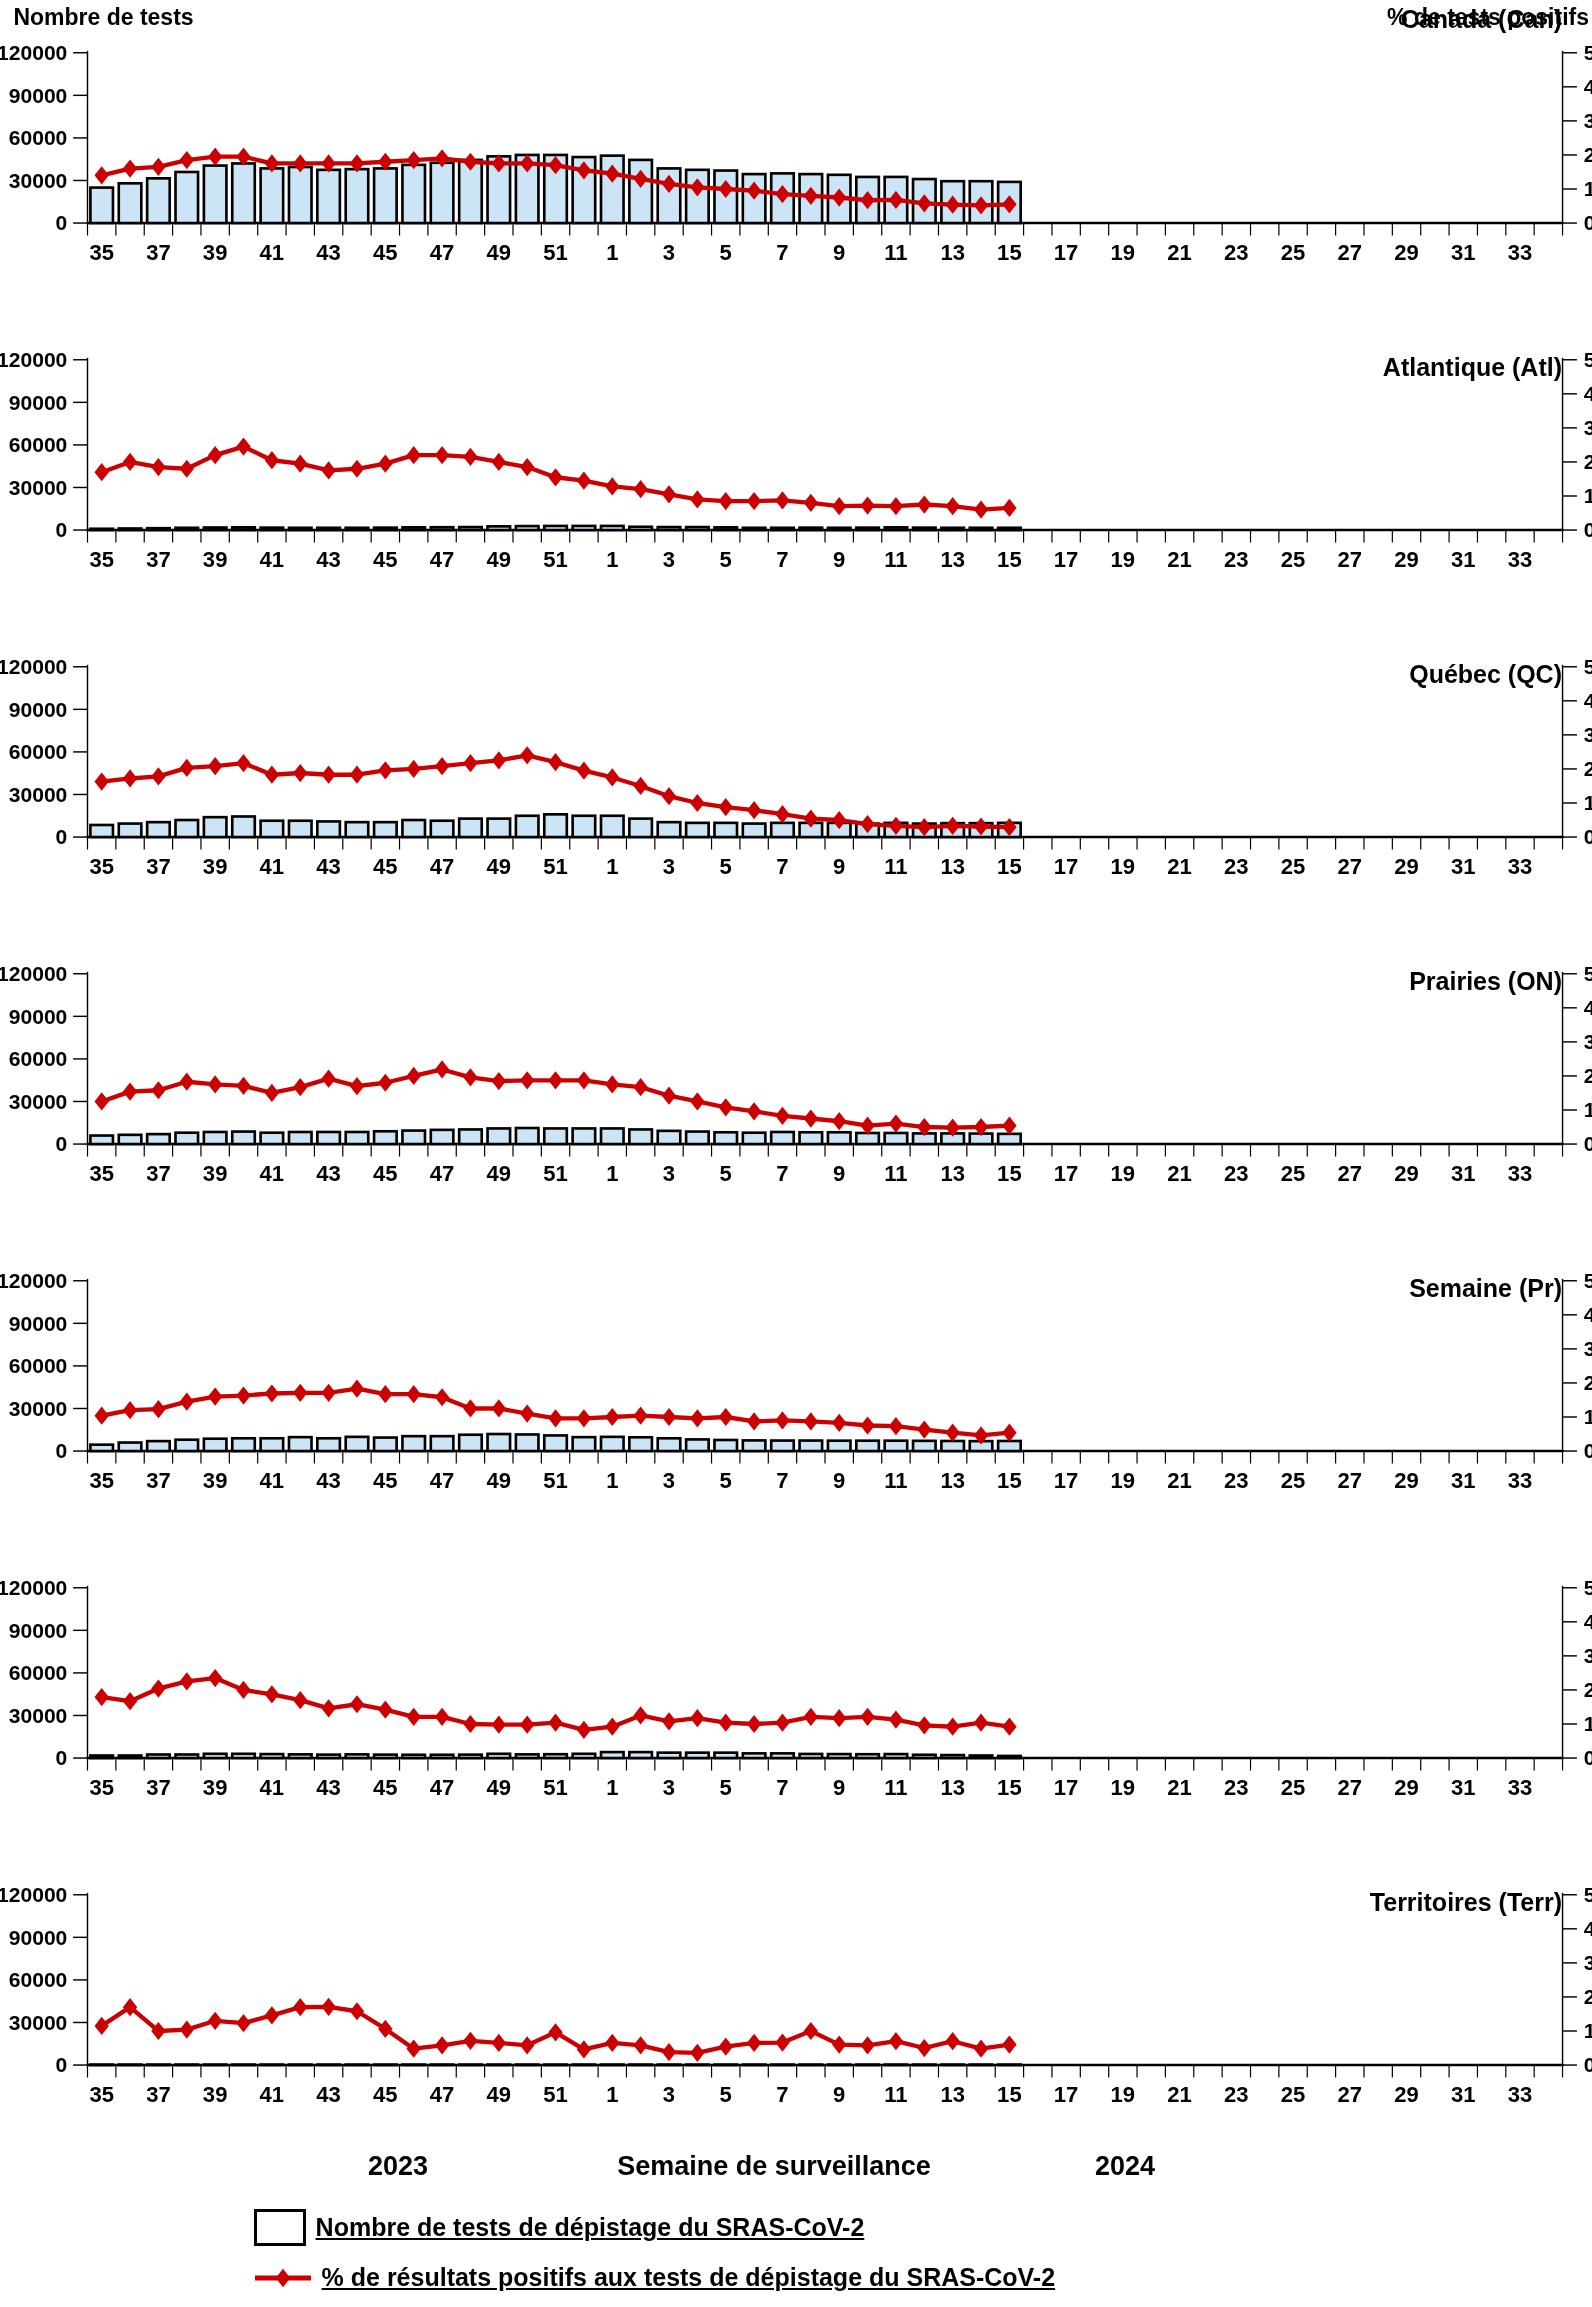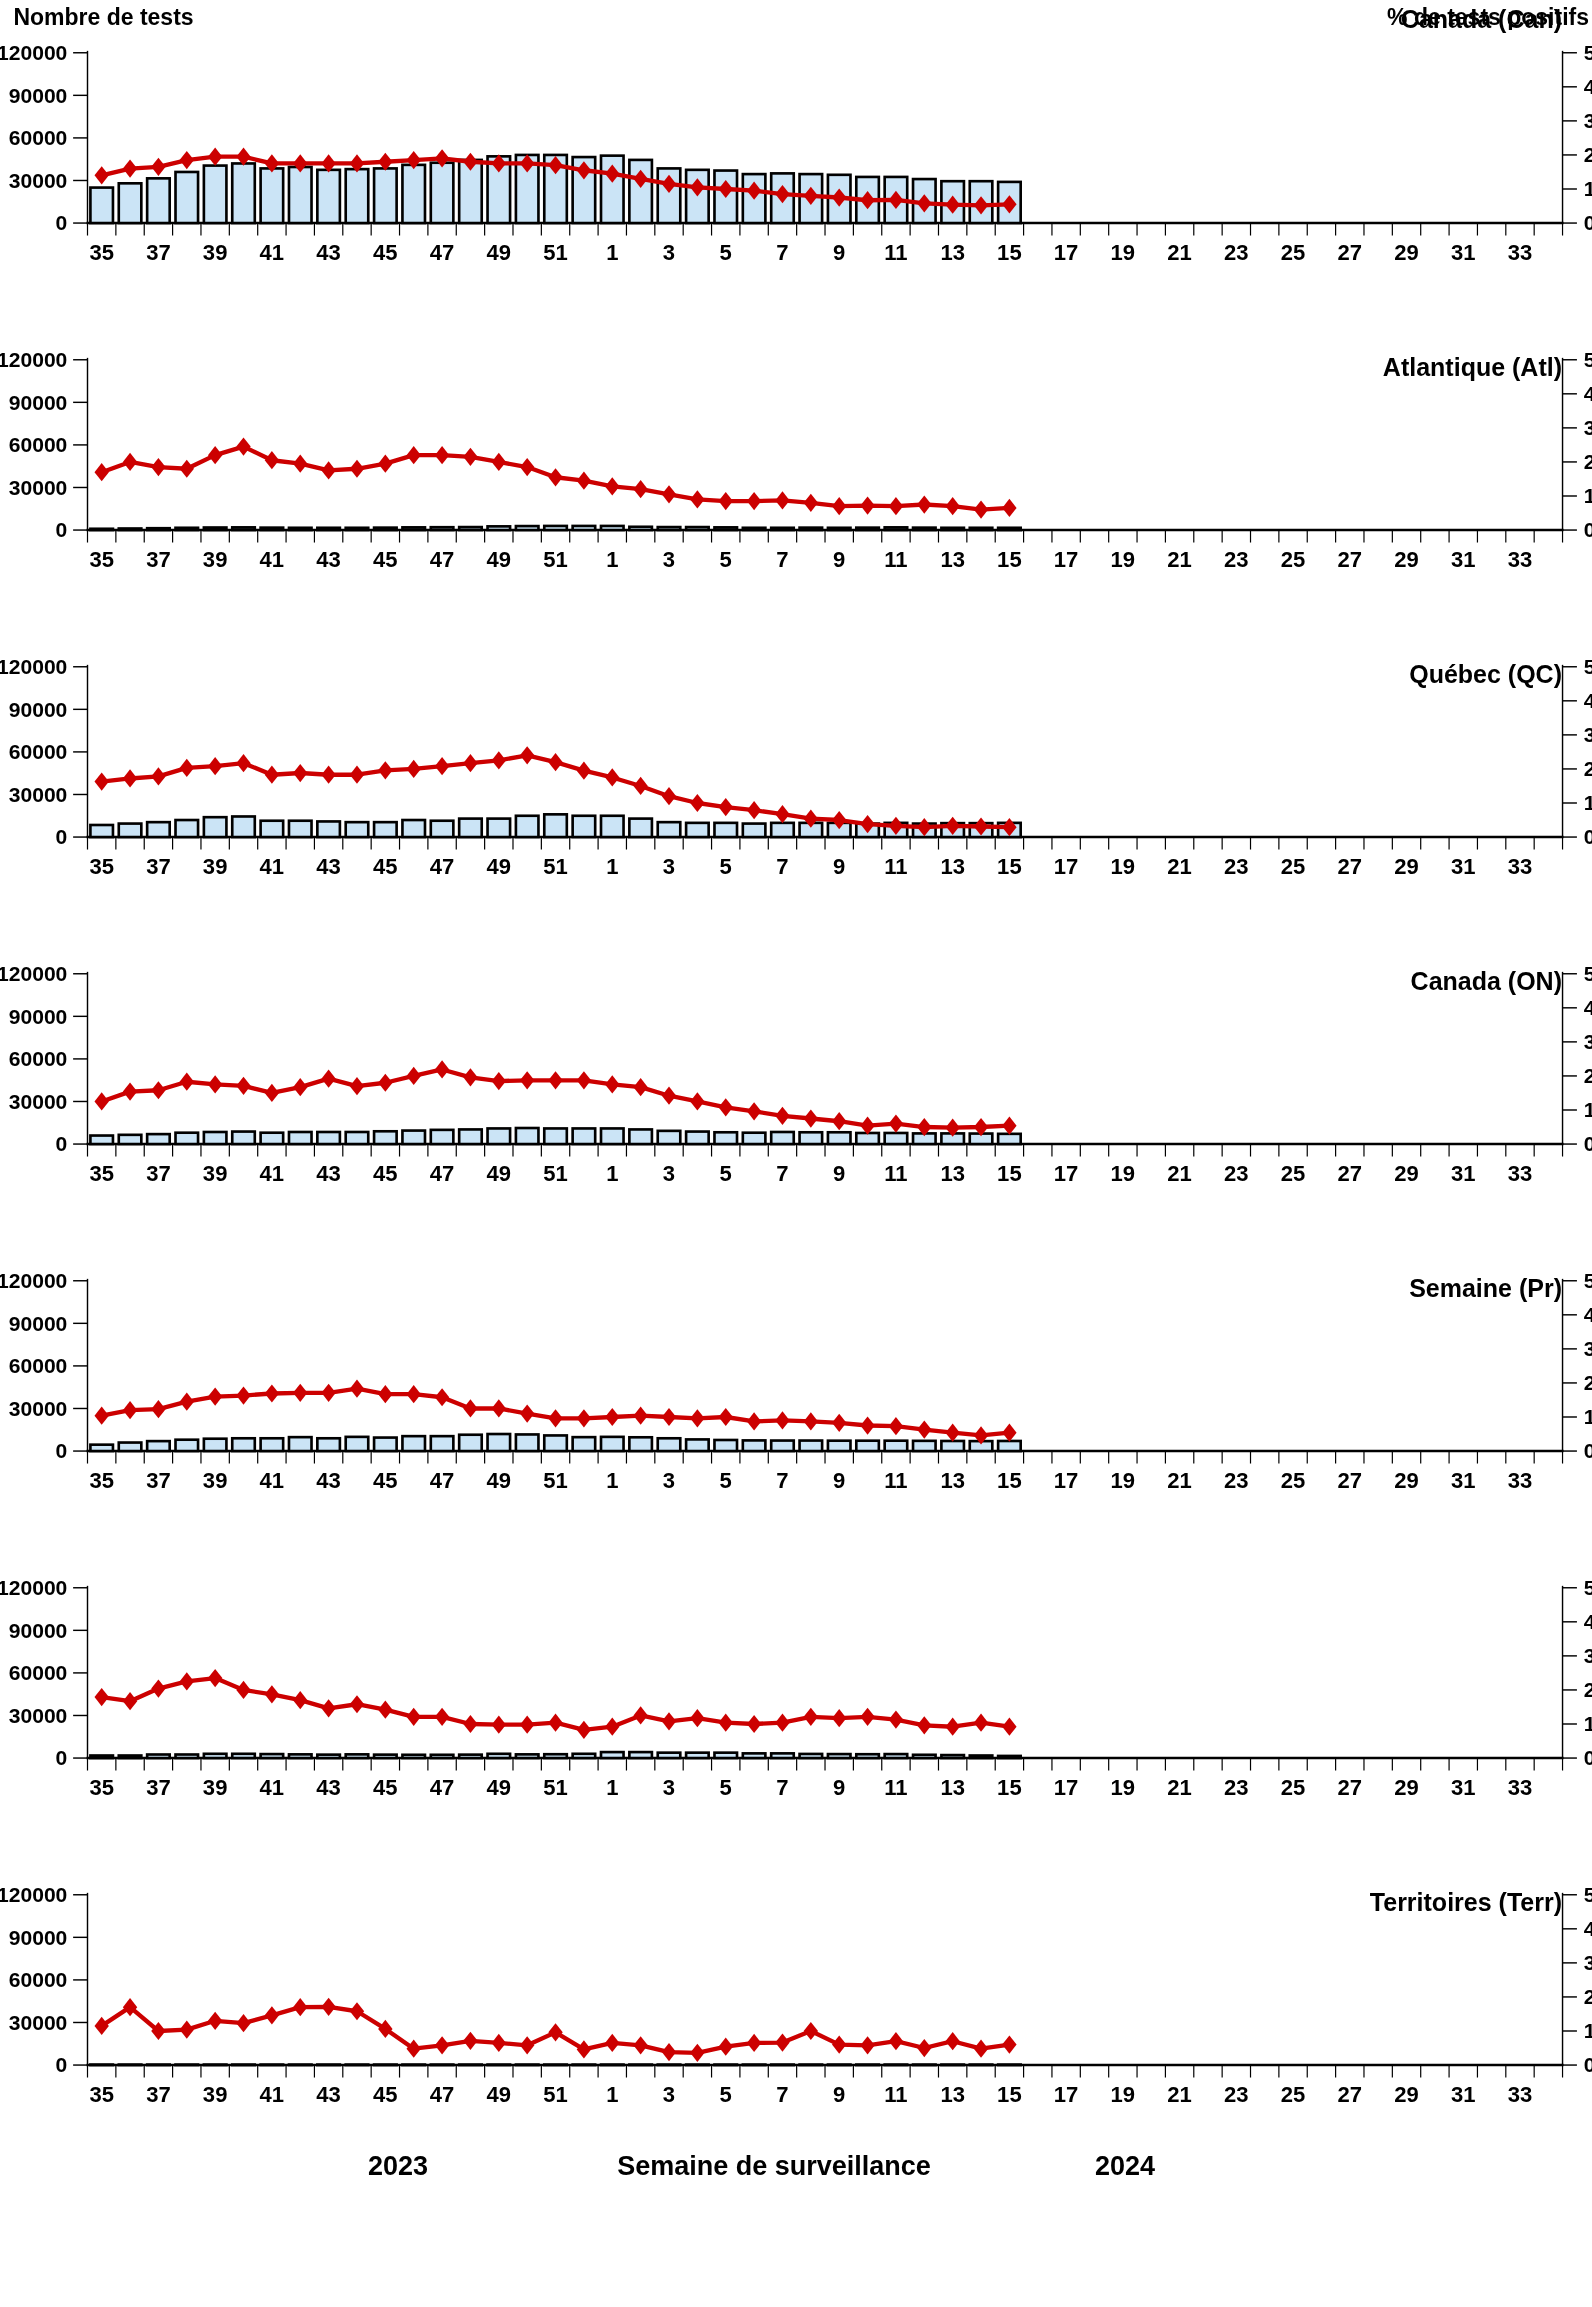--- a/index.html
+++ b/index.html
@@ -747,21 +747,21 @@
           <path d="M 1689.9326923076924 392.75 L 1704.9326923076924 411.75 L 1689.9326923076924 430.75 L 1674.9326923076924 411.75 Z" fill="#CC0000"></path>
           <path d="M 1749.0673076923078 398.43 L 1764.0673076923078 417.43 L 1749.0673076923078 436.43 L 1734.0673076923078 417.43 Z" fill="#CC0000"></path>
           <path d="M 1808.201923076923 407.65999999999997 L 1823.201923076923 426.65999999999997 L 1808.201923076923 445.65999999999997 L 1793.201923076923 426.65999999999997 Z" fill="#CC0000"></path>
           <path d="M 1867.3365384615386 403.4 L 1882.3365384615386 422.4 L 1867.3365384615386 441.4 L 1852.3365384615386 422.4 Z" fill="#CC0000"></path>
           <path d="M 1926.4711538461538 410.5 L 1941.4711538461538 429.5 L 1926.4711538461538 448.5 L 1911.4711538461538 429.5 Z" fill="#CC0000"></path>
           <path d="M 1985.6057692307693 411.92 L 2000.6057692307693 430.92 L 1985.6057692307693 449.92 L 1970.6057692307693 430.92 Z" fill="#CC0000"></path>
           <path d="M 2044.7403846153848 410.5 L 2059.7403846153848 429.5 L 2044.7403846153848 448.5 L 2029.7403846153848 429.5 Z" fill="#CC0000"></path>
           <path d="M 2103.875 407.65999999999997 L 2118.875 426.65999999999997 L 2103.875 445.65999999999997 L 2088.875 426.65999999999997 Z" fill="#CC0000"></path>
         </g>
       </svg>
-    <div class="panel-title">Canada (ON)</div>
+    <div class="panel-title">Prairies (ON)</div>
   </section>
 
   <section class="panel">
     <svg class="plot" viewBox="0 0 3318 640">
         <line x1="182" y1="106" x2="182" y2="465" stroke="#000" stroke-width="3"></line>
         <line x1="3257" y1="106" x2="3257" y2="465" stroke="#000" stroke-width="3"></line>
         <line x1="152" y1="465" x2="182" y2="465" stroke="#000" stroke-width="3"></line>
         <text x="140" y="480" text-anchor="end" font-size="44">0</text>
         <line x1="152" y1="376.25" x2="182" y2="376.25" stroke="#000" stroke-width="3"></line>
         <text x="140" y="391.25" text-anchor="end" font-size="44">30000</text>
@@ -1298,15 +1298,28 @@
       </svg>
     <div class="panel-title">Territoires (Terr)</div>
   </section>
 
   <div class="xaxis-footer">
     <span class="year-left">2023</span>
     <span class="x-title">Semaine de surveillance</span>
     <span class="year-right">2024</span>
   </div>
 
+  <div class="legend">
+    <div class="legend-row">
+      <span class="legend-swatch-bar"></span>
+      <span class="legend-label">Nombre de tests de dépistage du SRAS-CoV-2</span>
+    </div>
+    <div class="legend-row">
+      <svg class="legend-line-swatch" width="58" height="34" viewBox="0 0 120 70">
+        <line x1="2" y1="35" x2="118" y2="35" stroke="#CC0000" stroke-width="10"></line>
+        <path d="M 60 16 L 75 35 L 60 54 L 45 35 Z" fill="#CC0000"></path>
+      </svg>
+      <span class="legend-label">% de résultats positifs aux tests de dépistage du SRAS-CoV-2</span>
+    </div>
+  </div>
 
 </div>
 
 
 </body></html>

